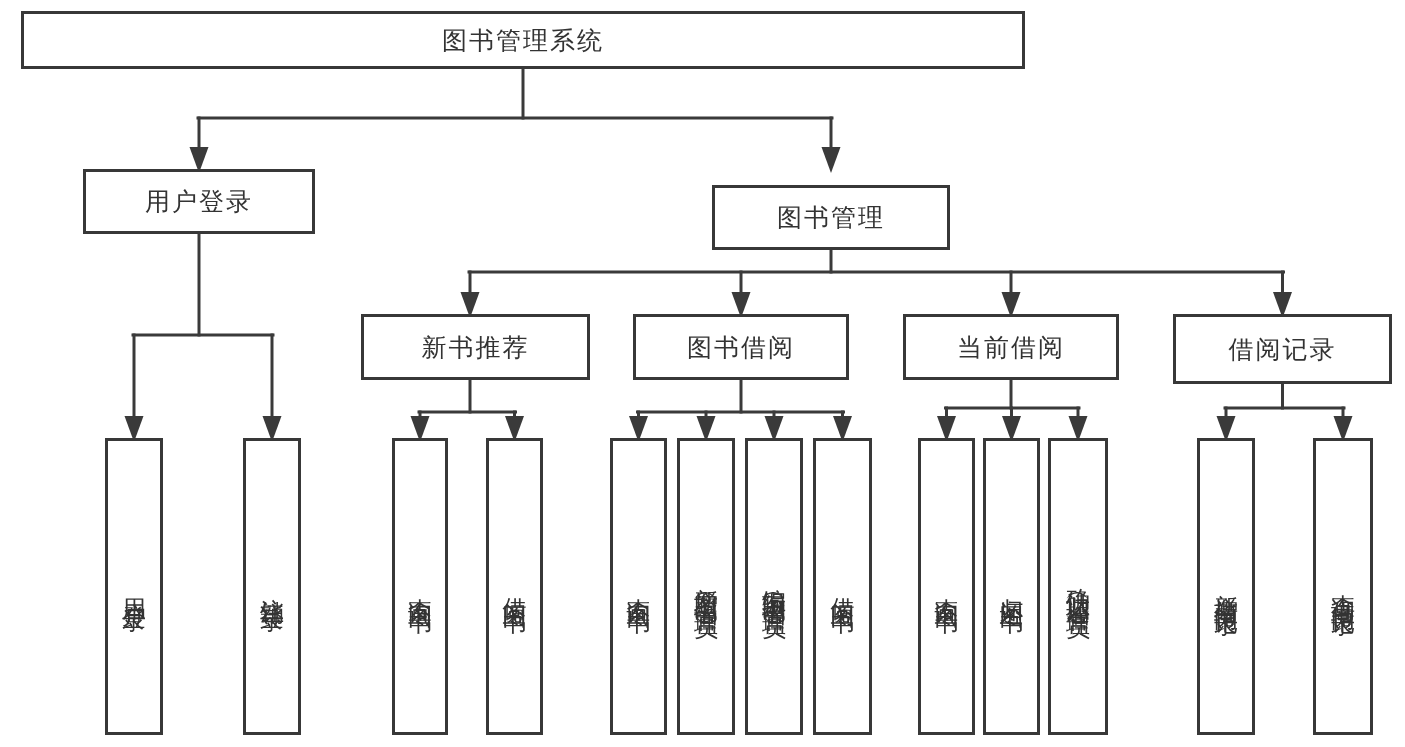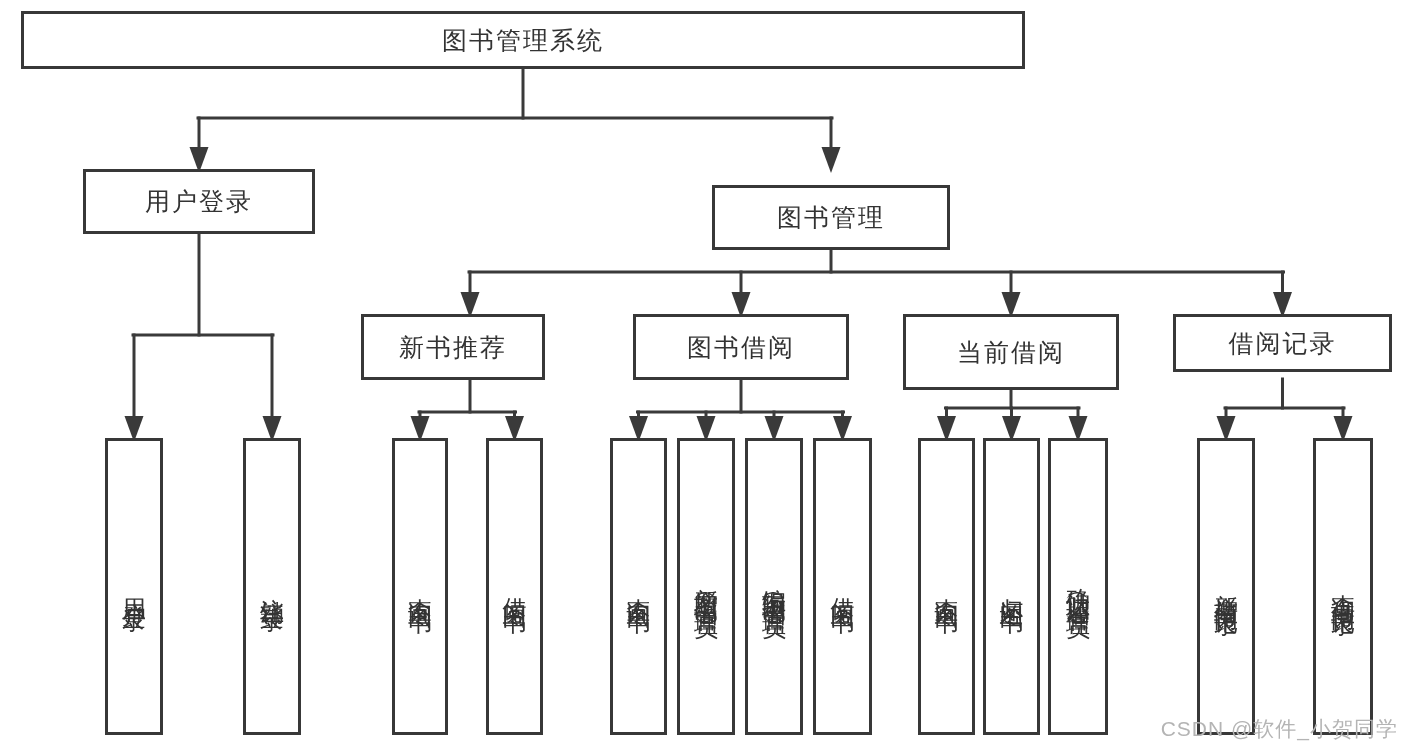--- a/index.html
+++ b/index.html
@@ -101,30 +101,30 @@
   <div id="nodes">
       <div class="node" style="left: 21px; top: 11px; width: 1004px; height: 58px; justify-content: center;">
         <span class="lbl">图书管理系统</span>
       </div>
       <div class="node" style="left: 83px; top: 169px; width: 232px; height: 65px;">
         <span class="lbl">用户登录</span>
       </div>
       <div class="node" style="left: 712px; top: 185px; width: 238px; height: 65px;">
         <span class="lbl">图书管理</span>
       </div>
-      <div class="node" style="left: 361px; top: 314px; width: 184px; height: 66px;">
+      <div class="node" style="left: 361px; top: 314px; width: 229px; height: 66px;">
         <span class="lbl">新书推荐</span>
       </div>
       <div class="node" style="left: 633px; top: 314px; width: 216px; height: 66px; align-items: center;">
         <span class="lbl">图书借阅</span>
       </div>
-      <div class="node" style="left: 903px; top: 314px; width: 216px; height: 76px;">
+      <div class="node" style="left: 903px; top: 314px; width: 216px; height: 66px;">
         <span class="lbl">当前借阅</span>
       </div>
-      <div class="node" style="left: 1173px; top: 314px; width: 219px; height: 58px;">
+      <div class="node" style="left: 1173px; top: 314px; width: 219px; height: 70px;">
         <span class="lbl">借阅记录</span>
       </div>
       <div class="node vert" style="left: 105px; top: 438px; width: 58px; height: 297px;">
         <span class="lbl">用户登录</span>
       </div>
       <div class="node vert" style="left: 243px; top: 438px; width: 58px; height: 297px;">
         <span class="lbl">注销登录</span>
       </div>
       <div class="node vert" style="left: 392px; top: 438px; width: 56px; height: 297px;">
         <span class="lbl">查询图书</span>
@@ -153,14 +153,13 @@
       <div class="node vert" style="left: 1048px; top: 438px; width: 60px; height: 297px;">
         <span class="lbl">确认归还（管理员）</span>
       </div>
       <div class="node vert" style="left: 1197px; top: 438px; width: 58px; height: 297px;">
         <span class="lbl">新增借阅记录</span>
       </div>
       <div class="node vert" style="left: 1313px; top: 438px; width: 60px; height: 297px;">
         <span class="lbl">查询借阅记录</span>
       </div>
     </div>
-  <div class="watermark">CSDN @软件_小贺同学</div>
 </div>
 
 </body></html>

